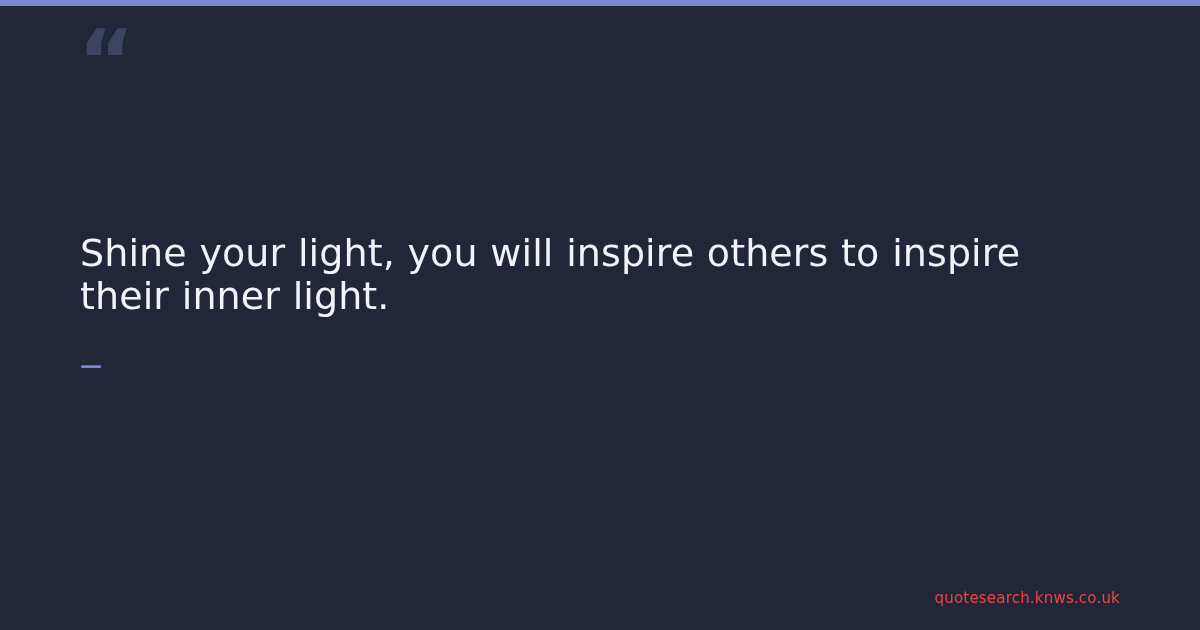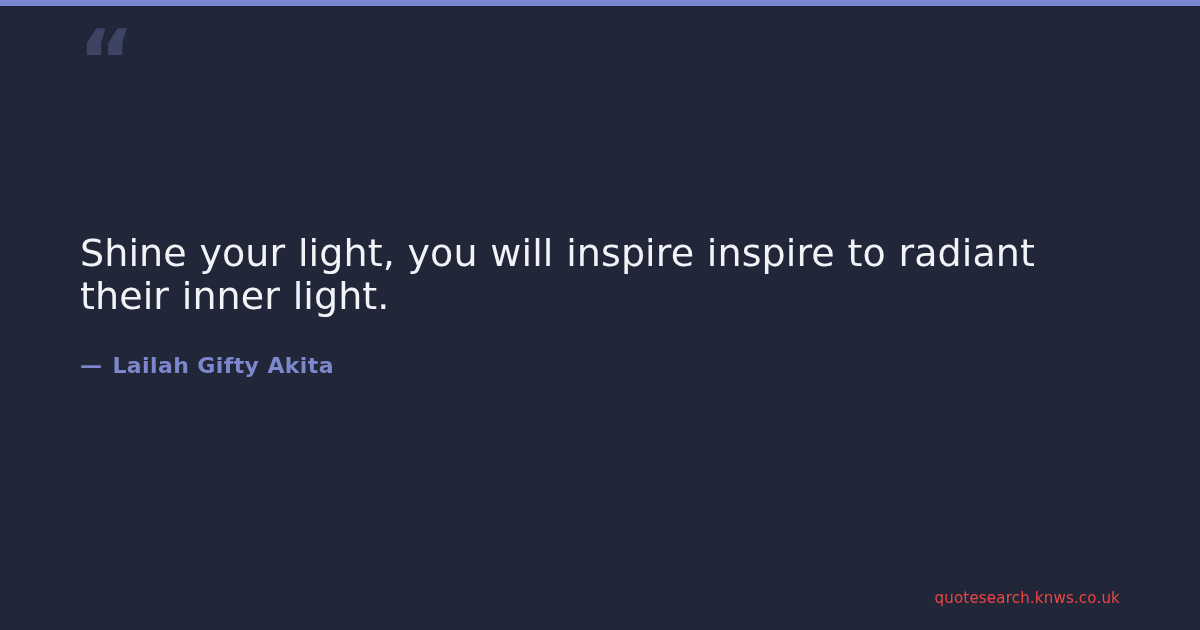--- a/index.html
+++ b/index.html
@@ -86,23 +86,22 @@
 </head>
 <body>
 
 <div class="card">
 
   <div class="top-accent-bar"></div>
 
   <div class="quote-mark">“</div>
 
   <div class="quote-body">
-    <p class="quote-text">Shine your light, you will inspire inspire to radiant their inner light.</p>
+    <p class="quote-text">Shine your light, you will inspire others to inspire their inner light.</p>
 
     <p class="attribution">
       <span class="dash">—</span>
-      <span class="author-name">Lailah Gifty Akita</span>
     </p>
   </div>
 
   <div class="source-url">quotesearch.knws.co.uk</div>
 
 </div>
 
 </body></html>

